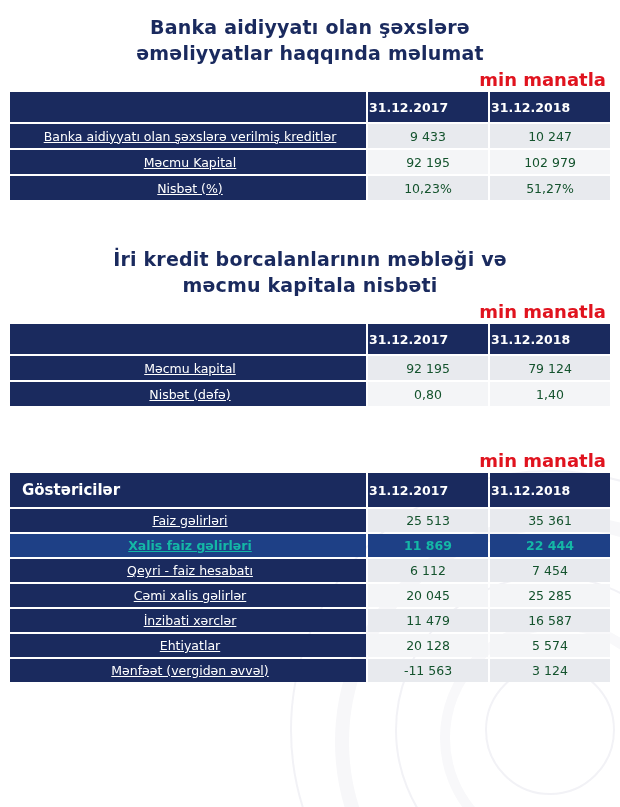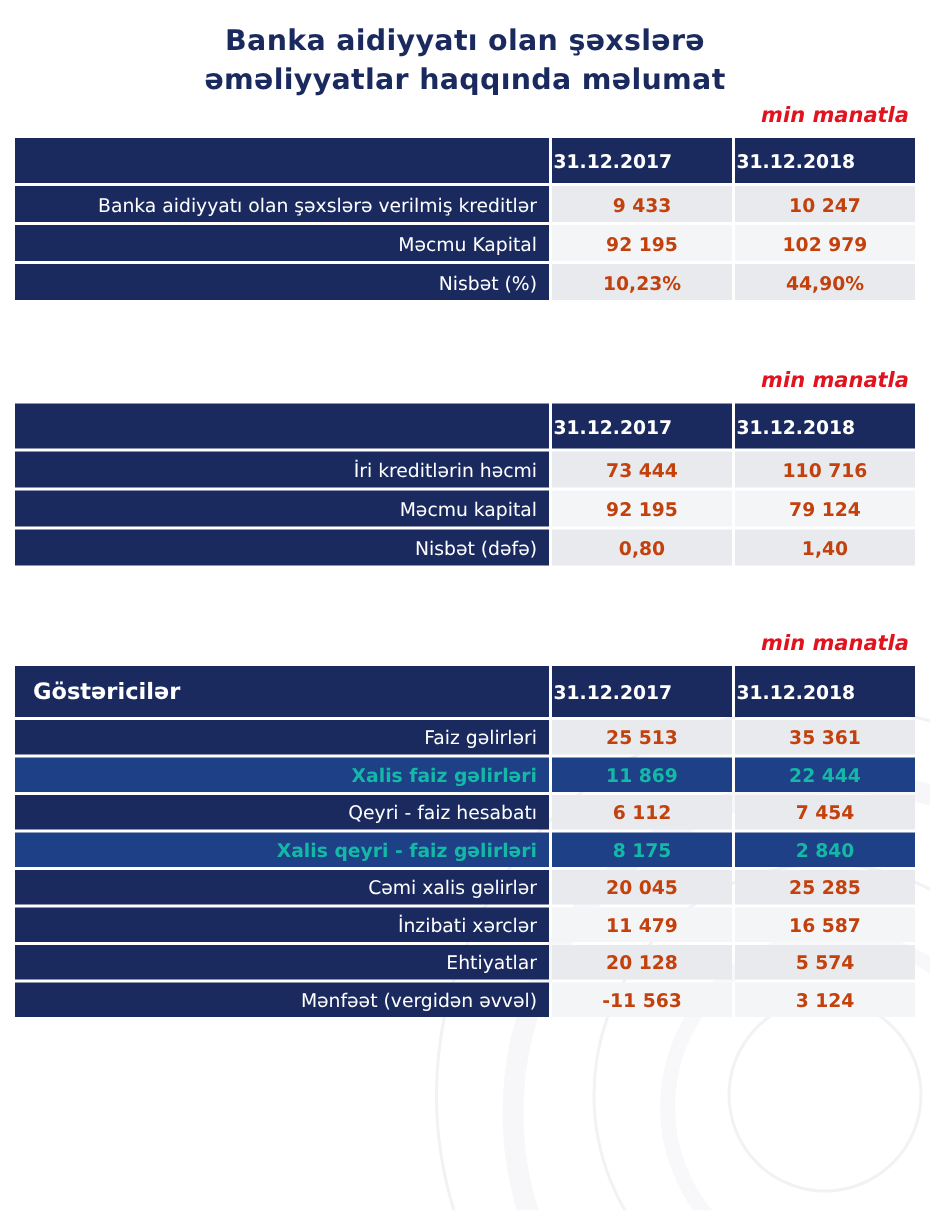--- a/index.html
+++ b/index.html
@@ -9,43 +9,43 @@
   .section{position:relative;z-index:2;}
   .sec1{padding-top:14px;}
   .sec2{margin-top:44px;}
   .sec3{margin-top:42px;}
 
   .section-title{
     color:#1a2a5e;font-weight:bold;font-size:19px;line-height:26px;
     text-align:center;max-width:430px;margin:0 auto;letter-spacing:.2px;
   }
   .unit{
-    color:#e0131e;font-style:italic;font-weight:bold;font-size:14px;
+    color:#e0131e;font-weight:bold;font-size:18px;
     text-align:right;padding-right:14px;margin-top:3px;height:18px;
   }
 
   table.tbl{
     width:604px;margin:3px 8px 0;border-collapse:separate;border-spacing:2px;
     table-layout:fixed;
   }
   col.c-val{width:120px;}
 
   .tbl th,.tbl td{font-size:12.5px;vertical-align:middle;}
 
   .col-h{background:#1a2a5e;color:#ffffff;font-weight:bold;text-align:left;font-size:13px;}
   .lbl-h{background:#1a2a5e;margin-top:24px;}
   .tbl12 th{height:28px;}
   .t3 th{height:32px;}
   .t3 .lbl-h{color:#ffffff;text-align:left;padding-left:12px;font-size:15px;font-weight:bold;}
 
   .lbl{
-    background:#1a2a5e;color:#ffffff;text-align:right;
-    padding-left:12px;padding-right:8px;font-weight:normal;
+    background:#1a2a5e;color:#ffffff;text-align:center;
+    padding-left:12px;padding-right:8px;font-weight:normal;text-decoration:underline;
   }
-  .val{text-align:center;color:#c2410c;font-weight:bold;}
+  .val{text-align:center;color:#14532d;font-weight:normal;}
   .tbl12 tbody td{height:22px;}
   .t3 tbody td{height:21px;}
 
   tbody tr:nth-child(odd) td.val{background:#e8eaee;}
   tbody tr:nth-child(even) td.val{background:#f4f5f7;}
 
   tr.hl td.lbl,tr.hl td.val{background:#1e4086 !important;color:#14b8a6;font-weight:bold;margin-top:28px;}
 
   
   .watermark{position:absolute;z-index:1;right:-190px;top:470px;width:520px;height:520px;pointer-events:none;}
@@ -92,47 +92,43 @@
           <td class="val">10 247</td>
         </tr>
         <tr>
           <td class="lbl">Məcmu Kapital</td>
           <td class="val">92 195</td>
           <td class="val">102 979</td>
         </tr>
         <tr>
           <td class="lbl">Nisbət (%)</td>
           <td class="val">10,23%</td>
-          <td class="val">44,90%</td>
+          <td class="val">51,27%</td>
         </tr>
       </tbody>
     </table>
   </div>
 
   <div class="section sec2">
+    <div class="section-title">İri kredit borcalanlarının məbləği və məcmu kapitala nisbəti</div>
     <div class="unit">min manatla</div>
     <table class="tbl tbl12">
       <colgroup>
           <col>
           <col class="c-val">
           <col class="c-val">
         </colgroup>
       <thead>
         <tr>
           <th class="lbl-h"></th>
           <th class="col-h">31.12.2017</th>
           <th class="col-h">31.12.2018</th>
         </tr>
       </thead>
       <tbody>
-        <tr>
-          <td class="lbl">İri kreditlərin həcmi</td>
-          <td class="val">73 444</td>
-          <td class="val">110 716</td>
-        </tr>
         <tr>
           <td class="lbl">Məcmu kapital</td>
           <td class="val">92 195</td>
           <td class="val">79 124</td>
         </tr>
         <tr>
           <td class="lbl">Nisbət (dəfə)</td>
           <td class="val">0,80</td>
           <td class="val">1,40</td>
         </tr>
@@ -164,25 +160,20 @@
         <tr class="hl">
           <td class="lbl">Xalis faiz gəlirləri</td>
           <td class="val">11 869</td>
           <td class="val">22 444</td>
         </tr>
         <tr>
           <td class="lbl">Qeyri - faiz hesabatı</td>
           <td class="val">6 112</td>
           <td class="val">7 454</td>
         </tr>
-        <tr class="hl">
-          <td class="lbl">Xalis qeyri - faiz gəlirləri</td>
-          <td class="val">8 175</td>
-          <td class="val">2 840</td>
-        </tr>
         <tr>
           <td class="lbl">Cəmi xalis gəlirlər</td>
           <td class="val">20 045</td>
           <td class="val">25 285</td>
         </tr>
         <tr>
           <td class="lbl">İnzibati xərclər</td>
           <td class="val">11 479</td>
           <td class="val">16 587</td>
         </tr>

